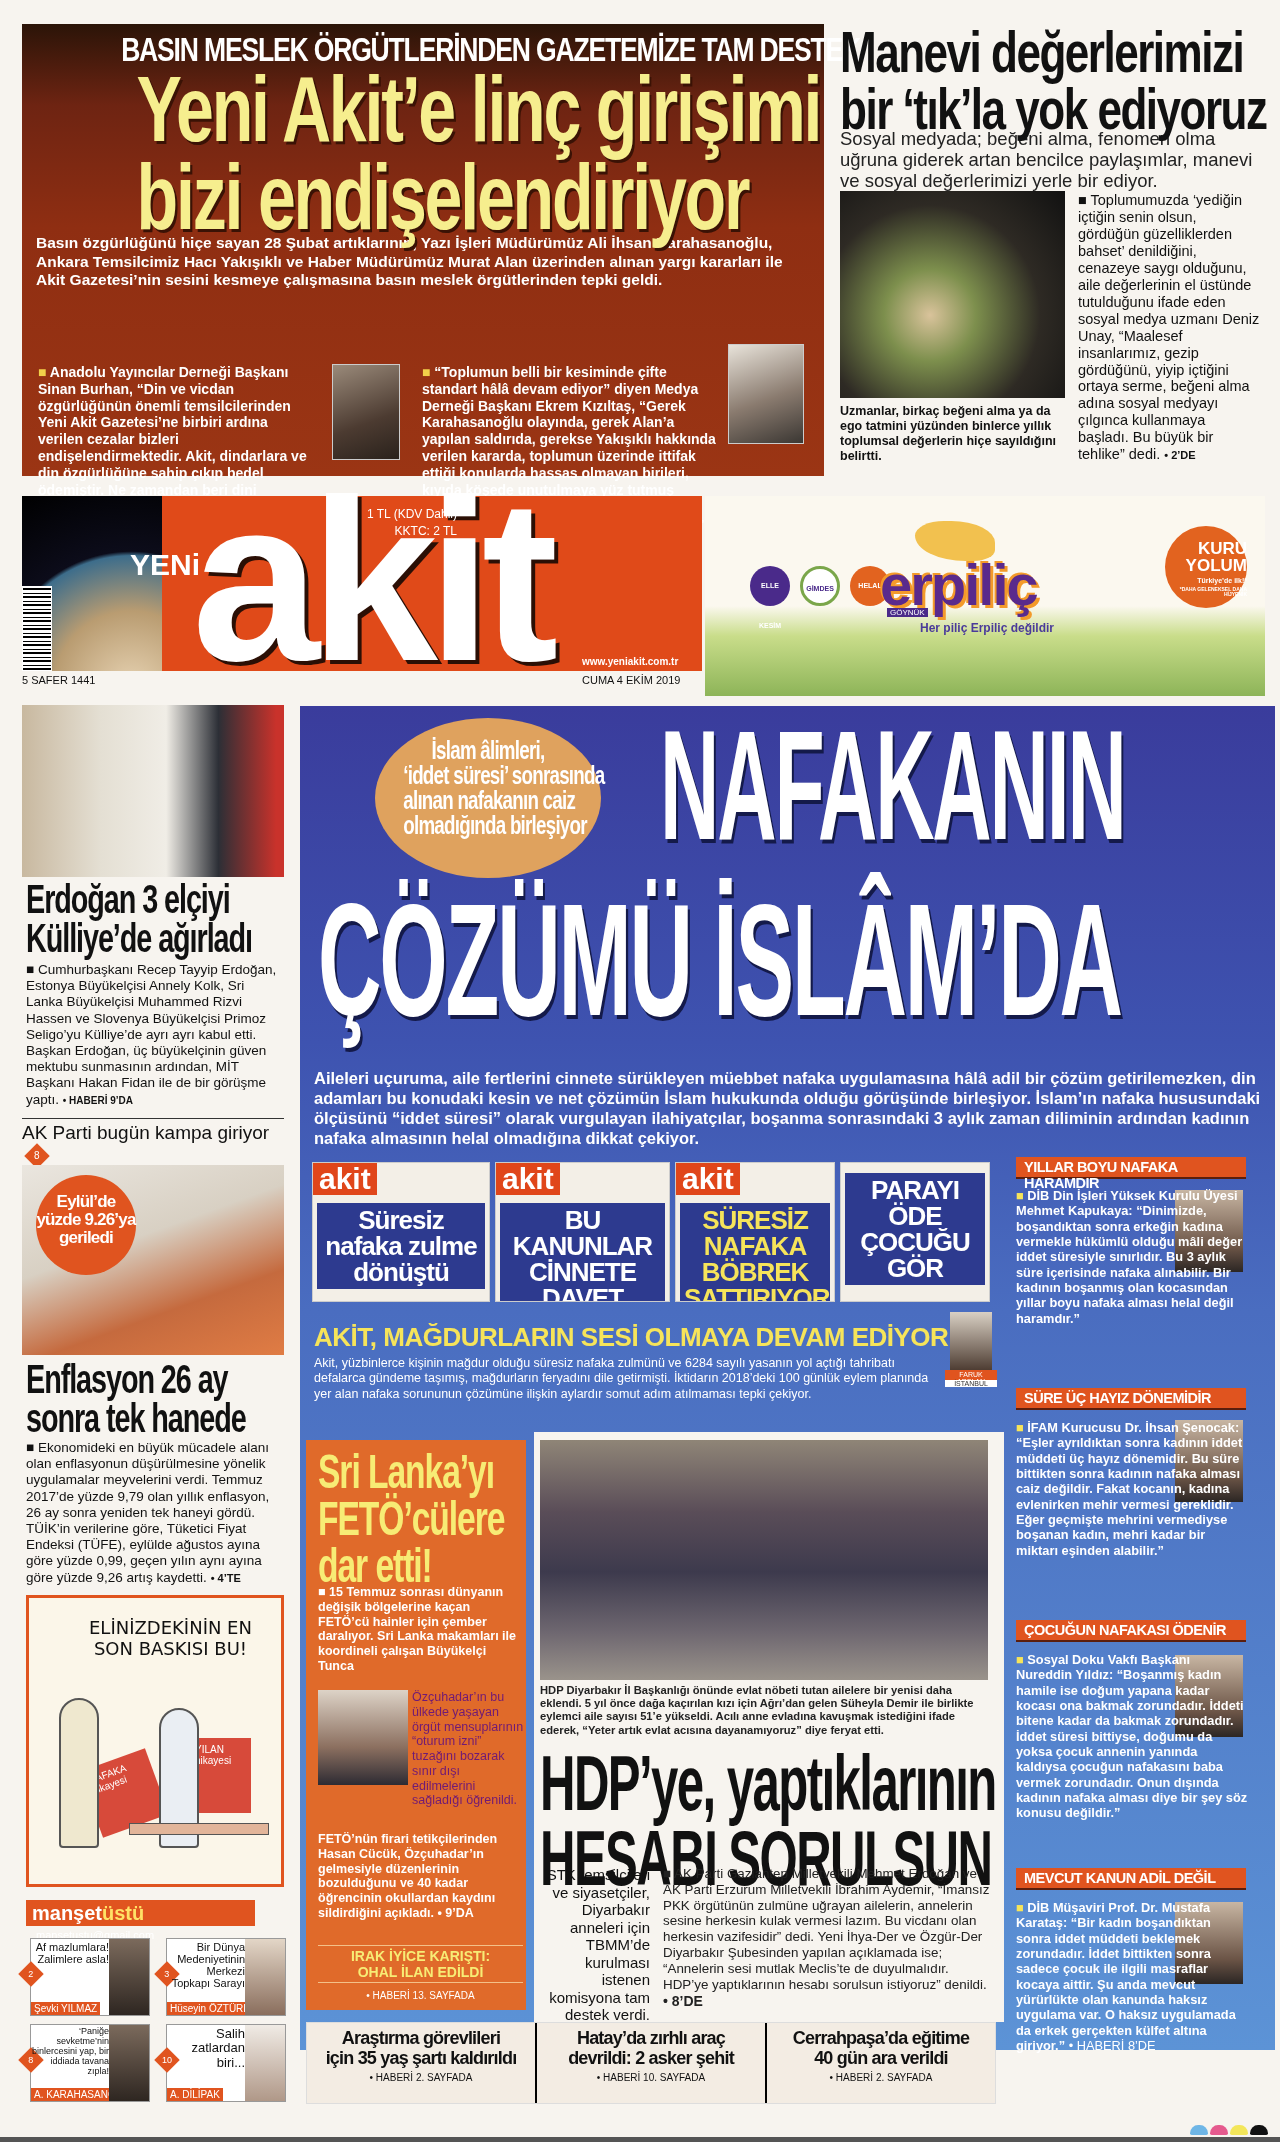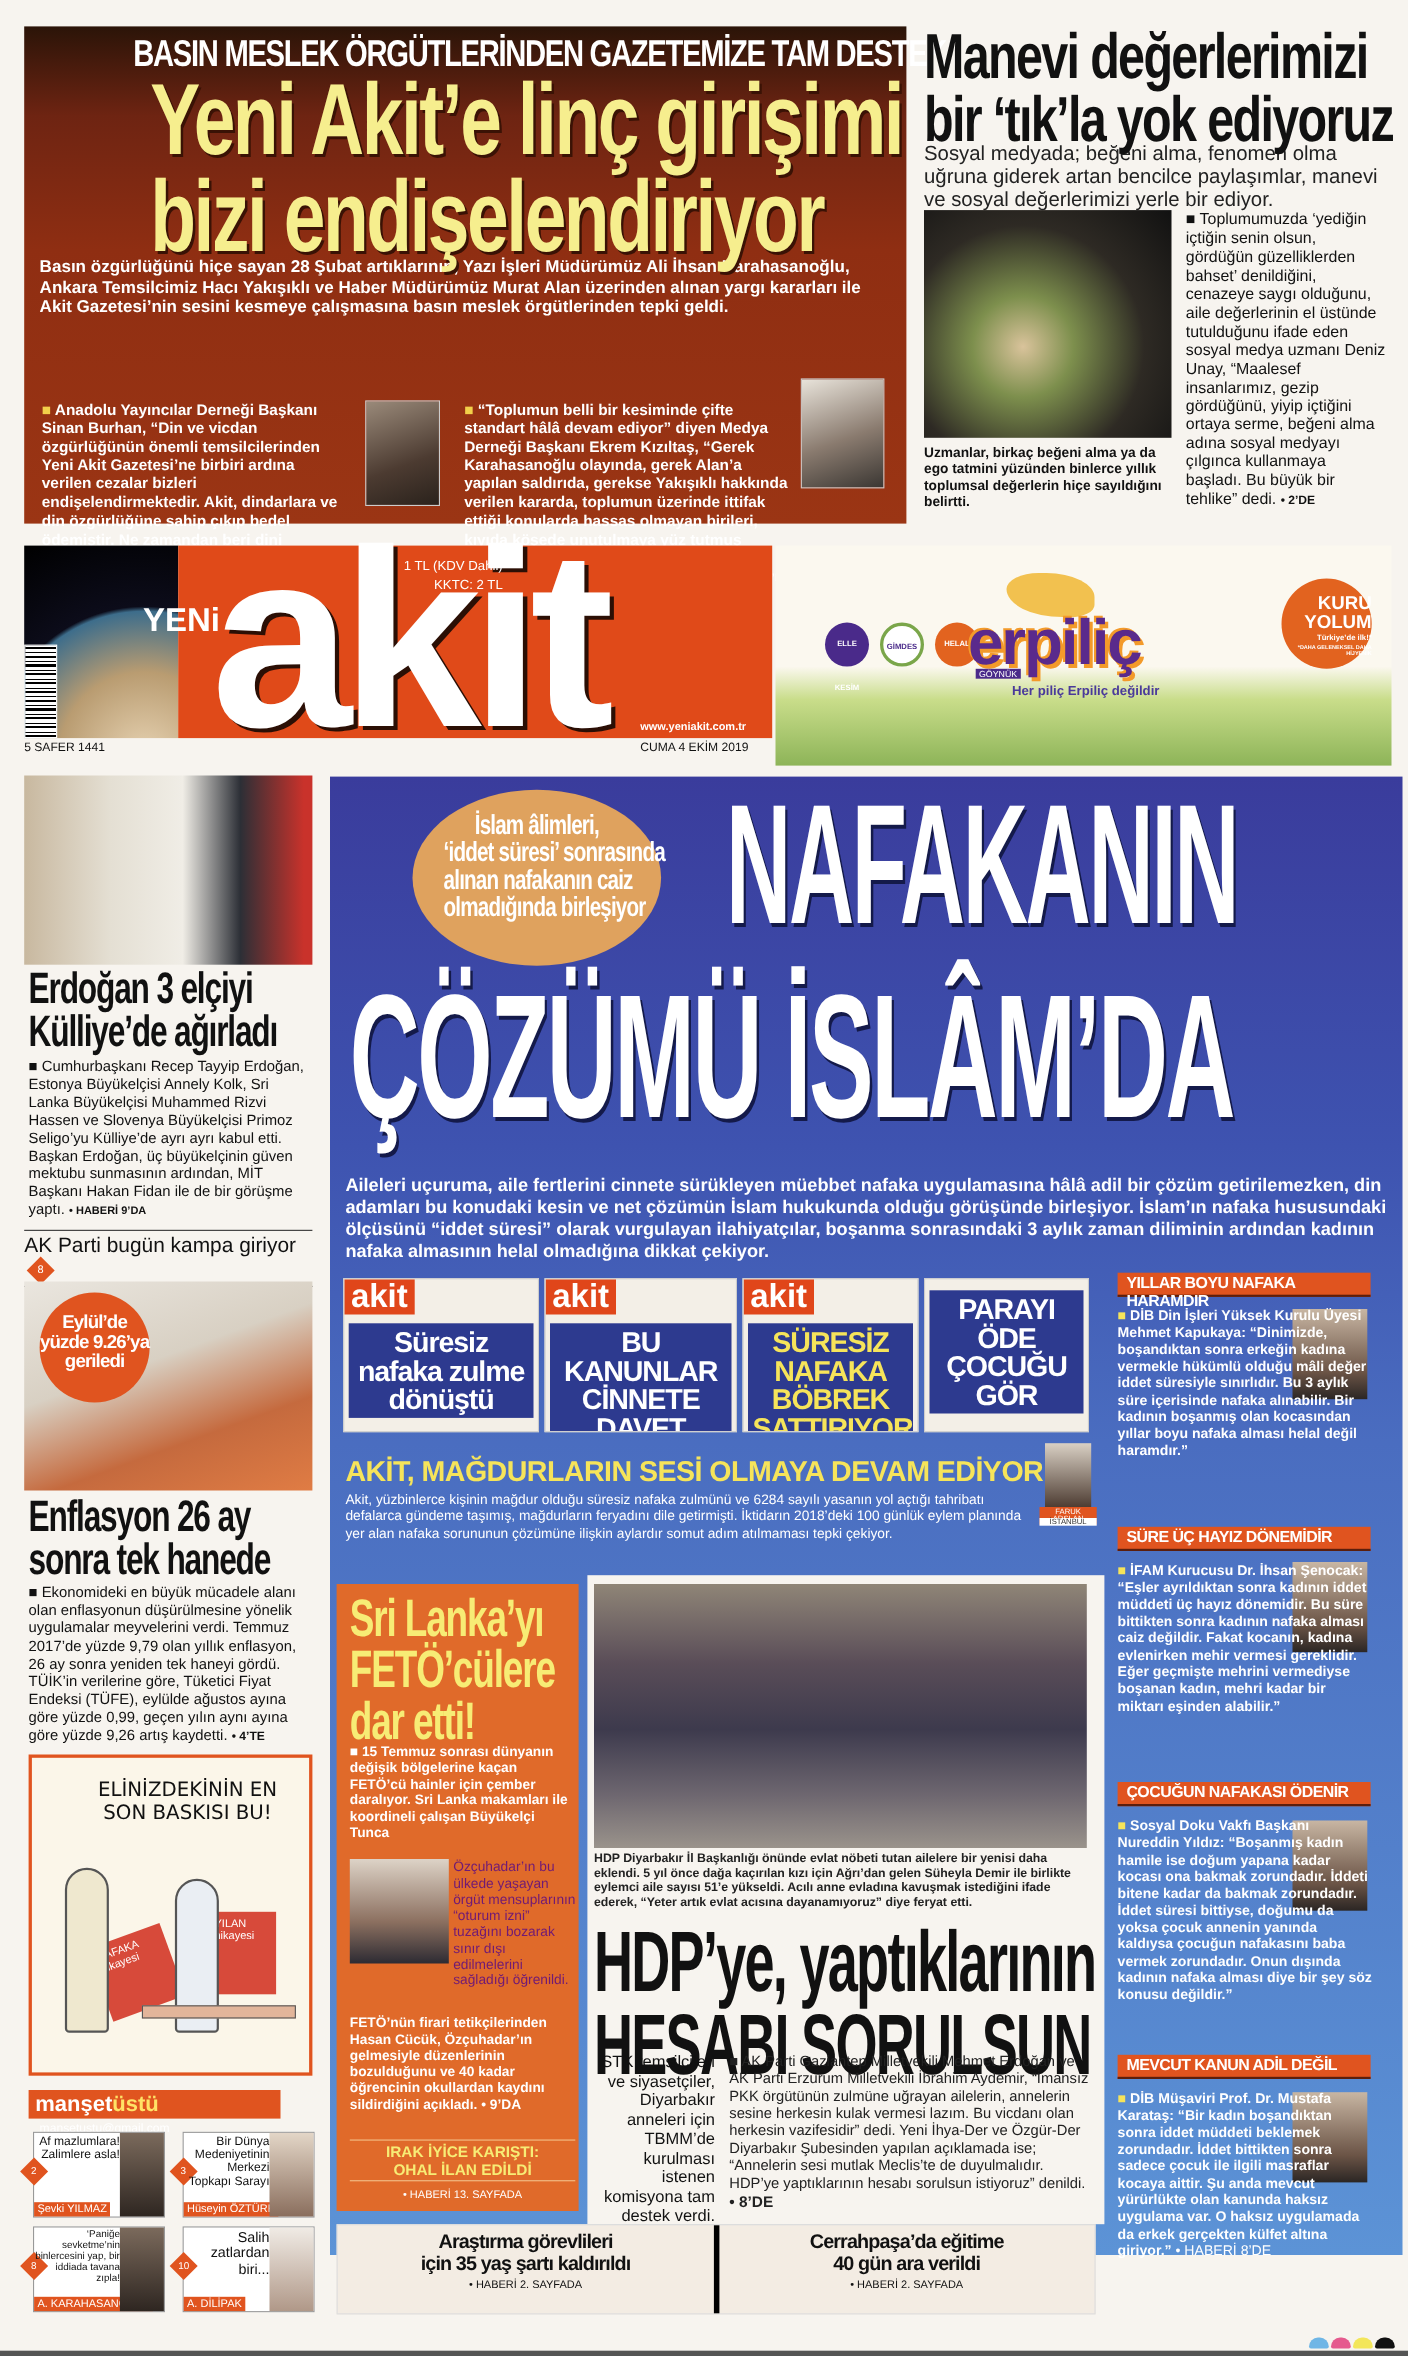--- a/index.html
+++ b/index.html
@@ -103,21 +103,21 @@
 
 #hdp-bg{left:534px;top:1432px;width:470px;height:590px;background:#f7f4ef}
 #hdp-photo{left:540px;top:1440px;width:448px;height:240px;background:linear-gradient(180deg,#8f8577 0,#5a4d58 30%,#3d3a4d 55%,#6e6770 80%,#9a938b)}
 #hdp-caption{left:540px;top:1684px;width:450px;font-size:11.2px;font-weight:bold;line-height:1.18;color:#222}
 #hdp-title{left:540px;top:1746px;font-size:78px;font-weight:bold;line-height:.96;letter-spacing:-2.5px;transform:scaleX(.63);transform-origin:left top;white-space:nowrap}
 #hdp-side{left:540px;top:1866px;width:110px;font-size:15px;text-align:right;line-height:1.17}
 #hdp-body{left:663px;top:1866px;width:330px;font-size:13.4px;line-height:1.18;color:#222}
 
 
 #bottom-bar{left:306px;top:2022px;width:690px;height:82px;background:#f3ece3;border:1px solid #ddd;display:flex}
-.bb-item{flex:1;text-align:center;padding-top:6px;border-right:5px solid #000000}
+.bb-item{flex:1;text-align:center;padding-top:6px;border-right:2px solid #000000}
 .bb-item:last-child{border-right:none}
 .bb-t{font-size:18px;font-weight:bold;line-height:1.1;letter-spacing:-.8px}
 .bb-r{font-size:10px;margin-top:3px}
 .ink{position:absolute;top:2125px;width:18px;height:10px;border-radius:9px 9px 2px 2px}
 </style>
 </head>
 <body>
 
 <section id="top-story" class="abs">
   <div id="top-kicker" class="cond">BASIN MESLEK ÖRGÜTLERİNDEN GAZETEMİZE TAM DESTEK</div>
@@ -332,20 +332,25 @@
   <b style="font-size:14px">• 8’DE</b>
 </p>
 
 <div id="bottom-bar" class="abs">
   <div class="bb-item">
     <div class="bb-t">Araştırma görevlileri</div>
     <div class="bb-t">için 35 yaş şartı kaldırıldı</div>
     <div class="bb-r cond">• HABERİ 2. SAYFADA</div>
   </div>
   <div class="bb-item">
+    <div class="bb-t">Hatay’da zırhlı araç</div>
+    <div class="bb-t">devrildi: 2 asker şehit</div>
+    <div class="bb-r cond">• HABERİ 10. SAYFADA</div>
+  </div>
+  <div class="bb-item">
     <div class="bb-t">Cerrahpaşa’da eğitime</div>
     <div class="bb-t">40 gün ara verildi</div>
     <div class="bb-r cond">• HABERİ 2. SAYFADA</div>
   </div>
 </div>
 
 <div class="ink" style="left:1190px;background:#6fb6e6"></div>
 <div class="ink" style="left:1210px;background:#e55a8e"></div>
 <div class="ink" style="left:1230px;background:#f3e65a"></div>
 <div class="ink" style="left:1250px;background:#111"></div>

